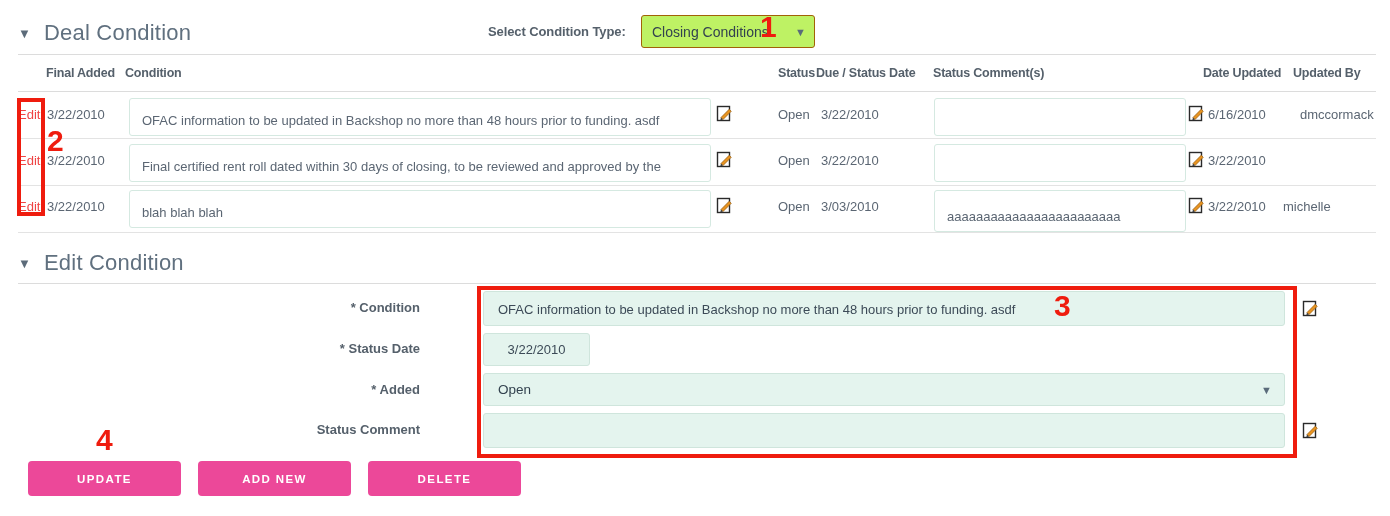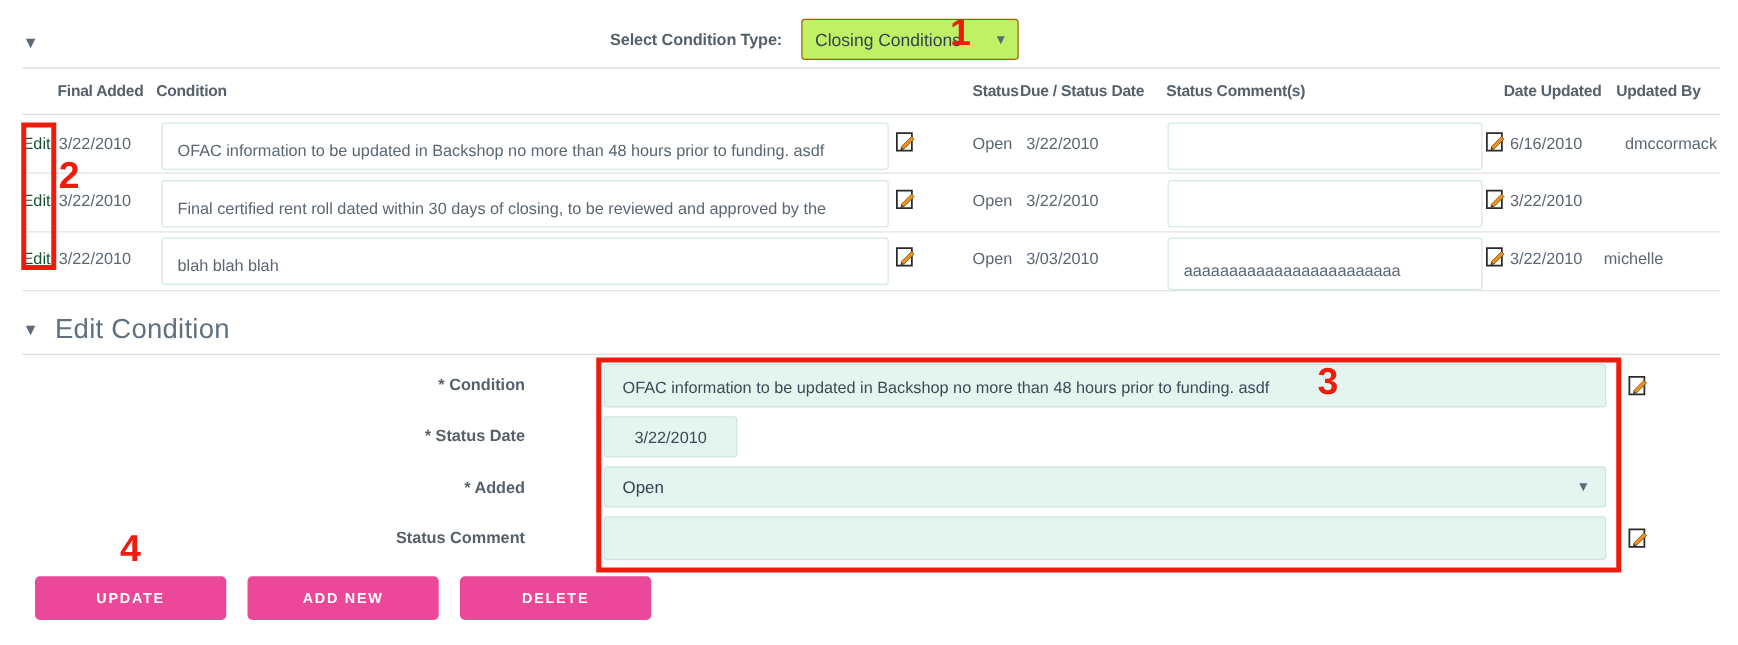--- a/index.html
+++ b/index.html
@@ -97,21 +97,21 @@
   }
   .cell {
     position: absolute;
     font-size: 13px;
     color: #5b6673;
     white-space: nowrap;
   }
   .edit-link {
     position: absolute;
     font-size: 13px;
-    color: #14532d;
+    color: #ef4444;
     cursor: pointer;
   }
   .tbox {
     position: absolute;
     background: #ffffff;
     border: 1px solid #d5e9e1;
     border-radius: 3px;
     font-size: 13px;
     color: #5b6673;
     padding: 0 0 0 12px;
@@ -194,20 +194,21 @@
     pointer-events: none;
   }
 </style>
 </head>
 <body>
 
 <div id="page">
 
   <div class="section-head" style="top:12px;">
     <span class="caret">▼</span>
+    <span class="section-title">Deal Condition</span>
   </div>
 
   <div class="cond-type-label" style="left:488px; top:24px;">Select Condition Type:</div>
   <div class="cond-type-select" style="left:641px; top:15px; width:174px; height:33px;">
     <span class="cval">Closing Conditions</span>
     <span class="sel-caret">▼</span>
   </div>
 
   <div class="hr" style="top:54px;"></div>
 

